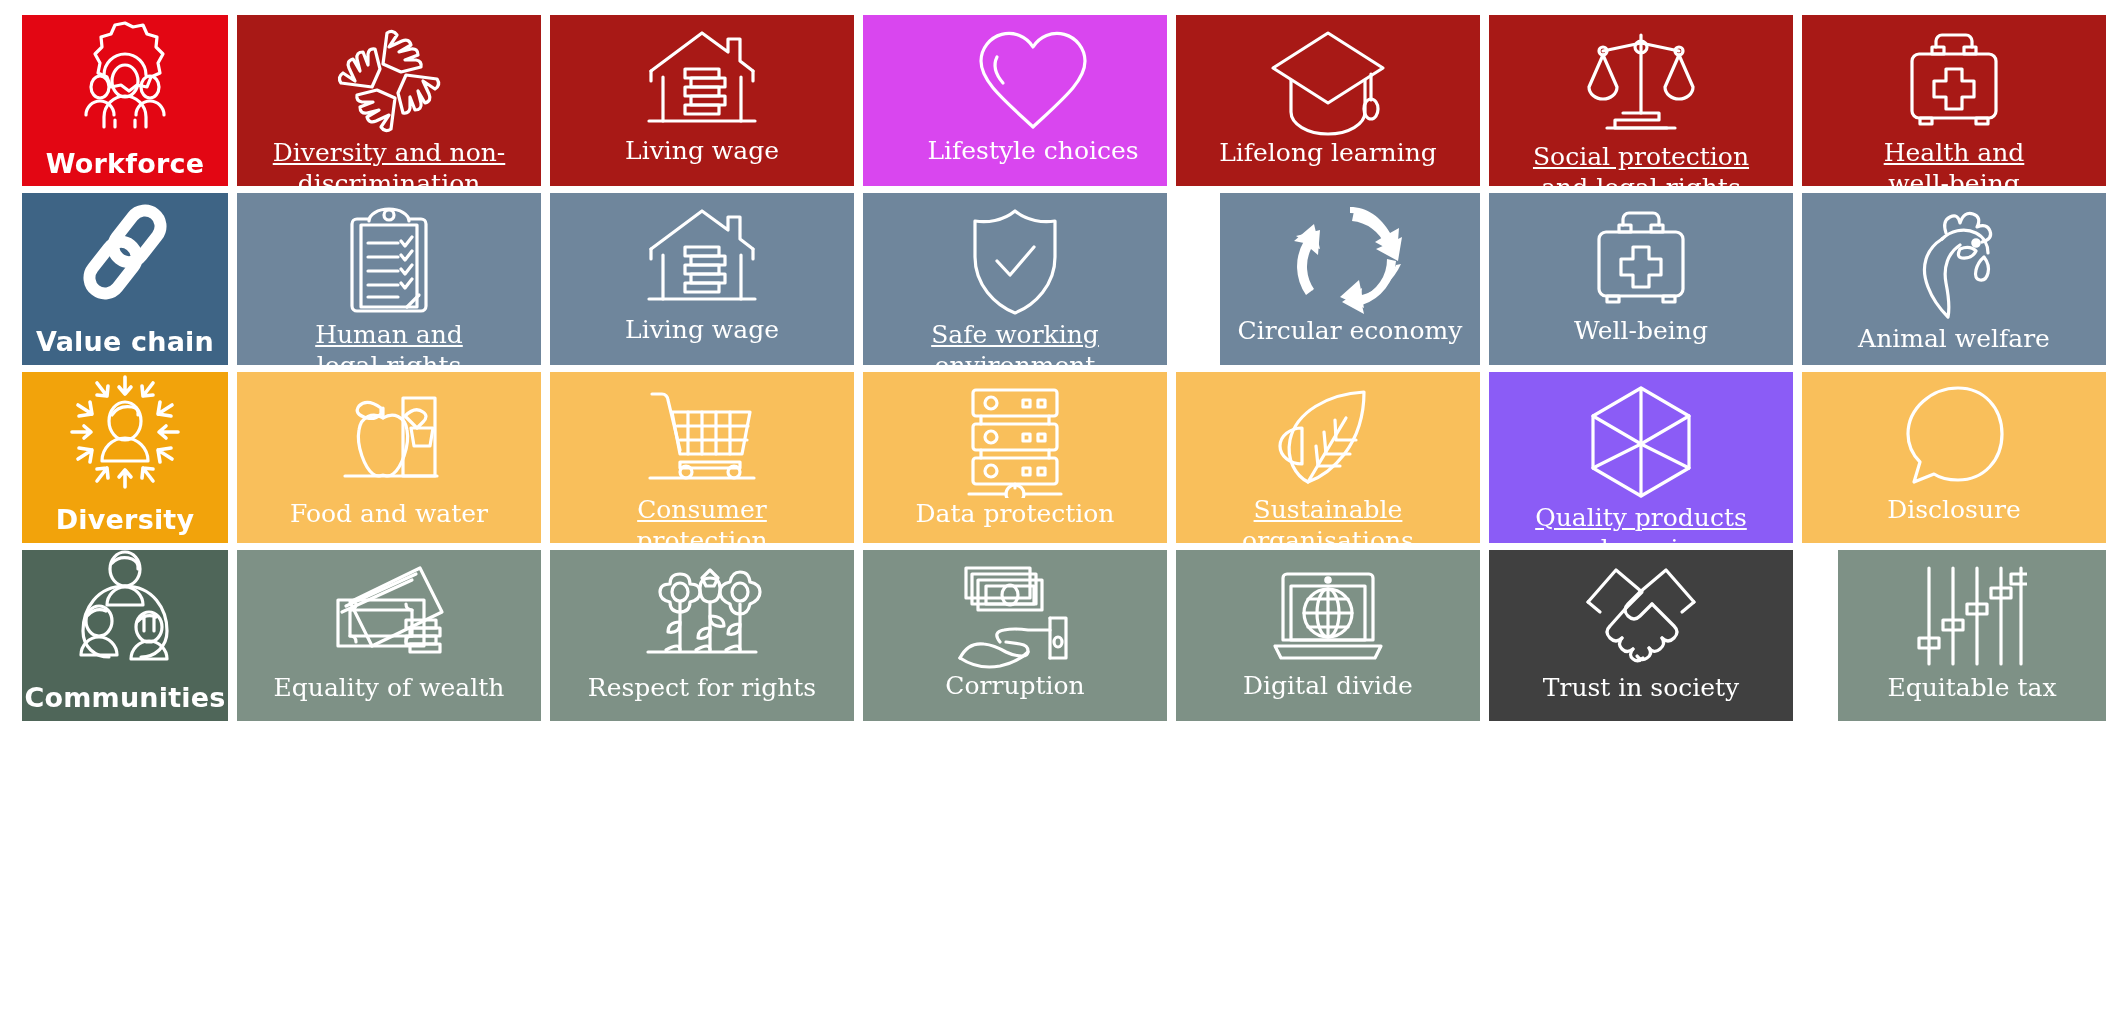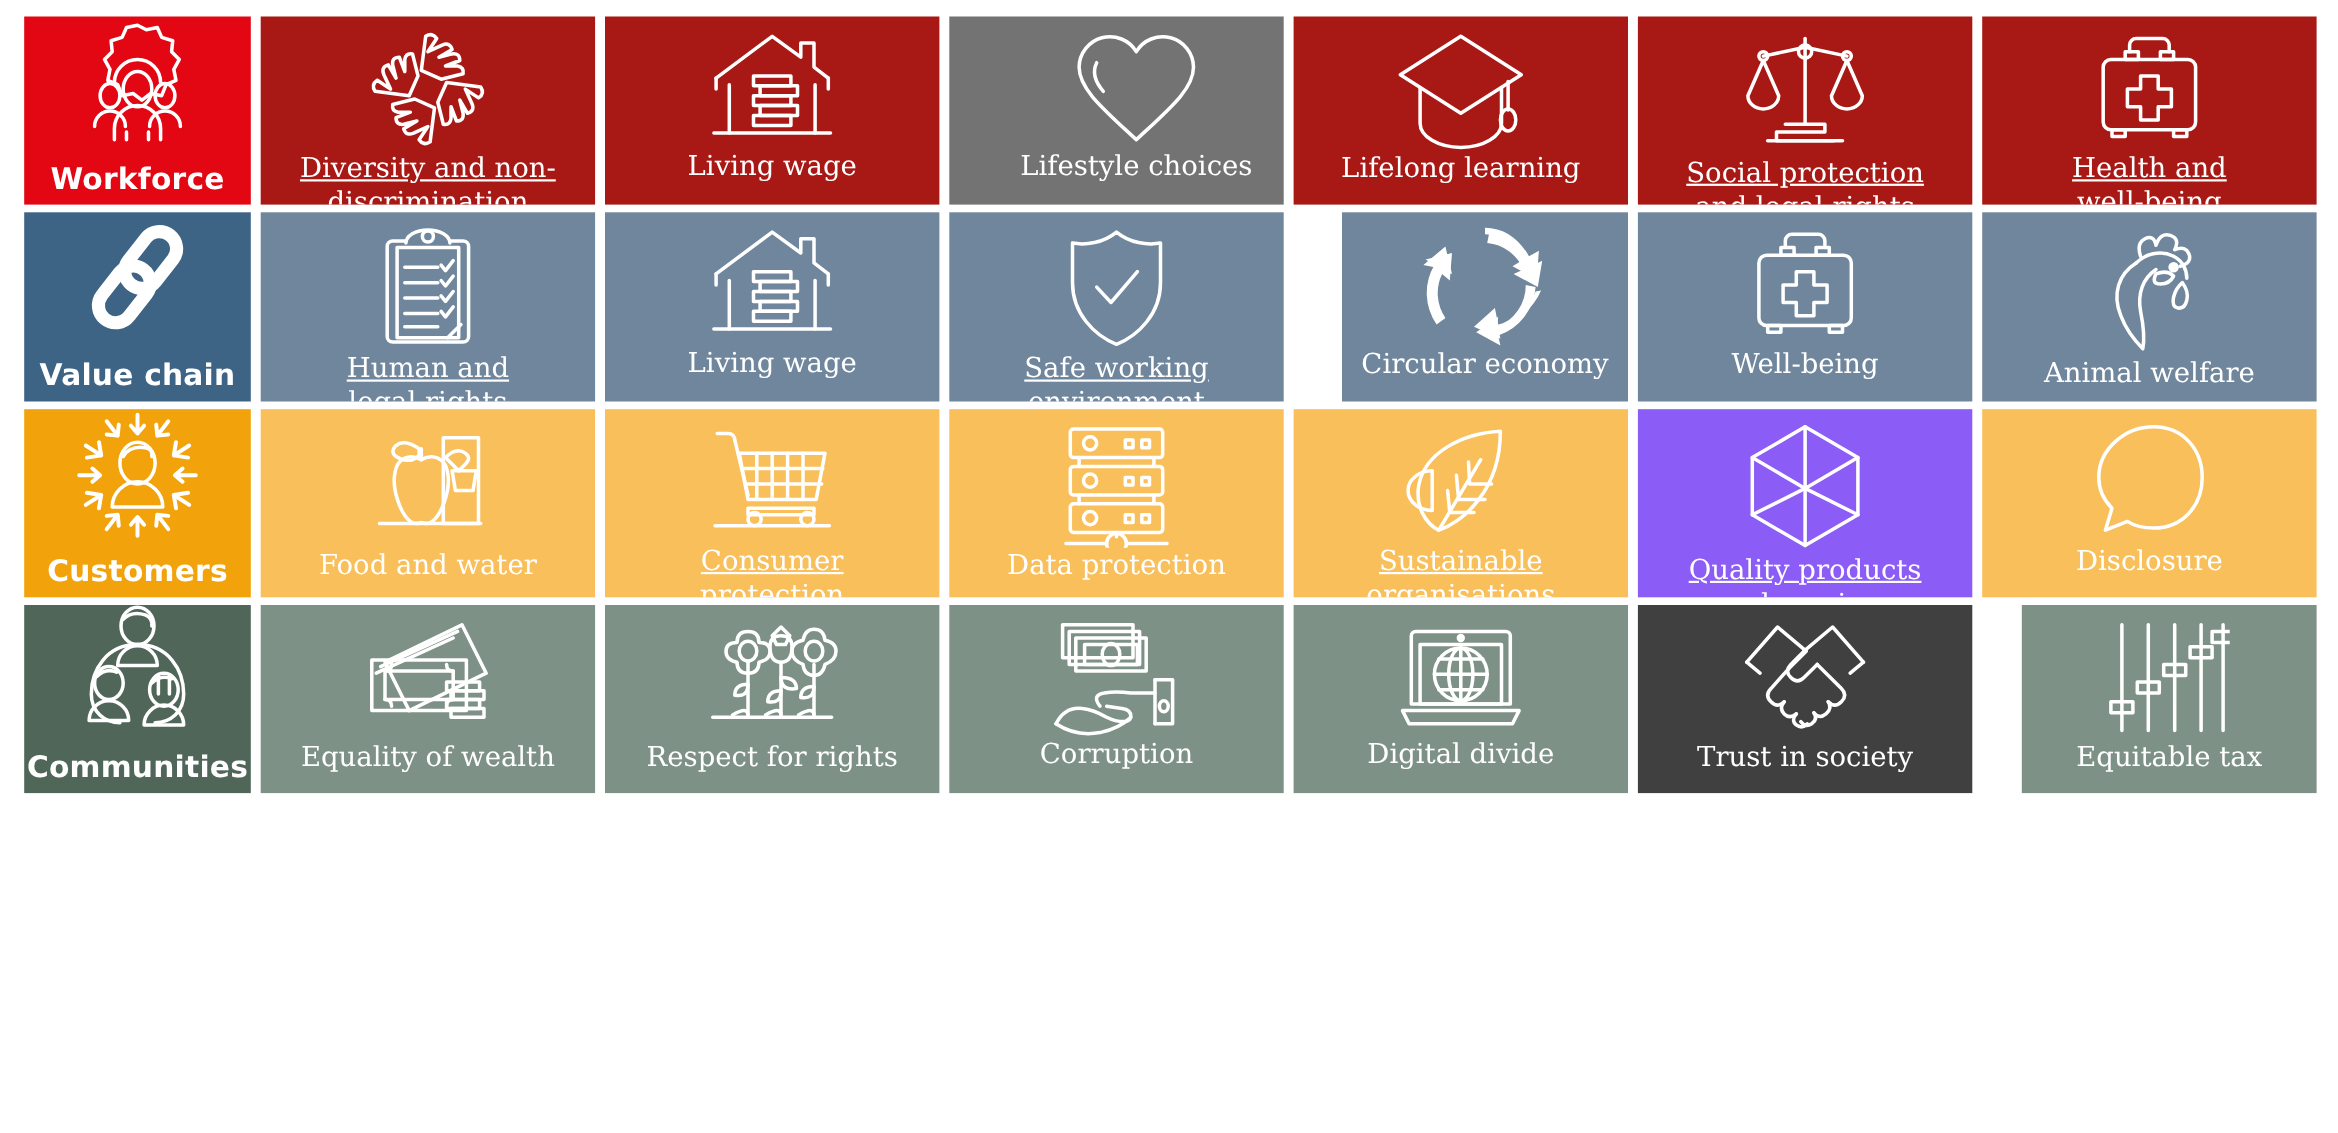--- a/index.html
+++ b/index.html
@@ -118,21 +118,21 @@
    <rect x="42" y="44" width="34" height="9"></rect>
    <rect x="48" y="53" width="34" height="9"></rect>
    <rect x="42" y="62" width="34" height="9"></rect>
    <rect x="48" y="71" width="34" height="9"></rect>
    <rect x="42" y="80" width="34" height="9"></rect>
    </g>
         </svg>
       </span>
       <div class="label">Living wage</div>
     </div>
-    <div class="tile topic" style="background: #737373; padding-left: 36px;">
+    <div class="tile topic" style="background: #d946ef; padding-left: 36px;">
       <span class="icon-wrap">
         <svg class="ico" width="120" height="110" viewBox="0 0 120 110" style="transform: scale(1);">
    <g fill="none" stroke="#fff" stroke-width="3.2" stroke-linecap="round" stroke-linejoin="round">
    <path d="M60 102 C30 74 8 56 8 36 A28 28 0 0 1 60 22 A28 28 0 0 1 112 36 C112 56 90 74 60 102 Z"></path>
    <path d="M24 32 q-6 12 6 26"></path>
    </g>
         </svg>
       </span>
       <div class="label">Lifestyle choices</div>
     </div>
@@ -308,21 +308,21 @@
    <path d="M114 61 h-18 M102 55 l-7 6 7 6"></path>
    <path d="M14 88 l14-9 M15 77 l13 2 -2 12"></path>
    <path d="M108 88 l-14-9 M107 77 l-13 2 2 12"></path>
    <path d="M33 110 l10-13 M33 98 l10-1 1 10"></path>
    <path d="M89 110 l-10-13 M89 98 l-10-1 -1 10"></path>
    <path d="M61 116 v-16 M55 106 l6-7 6 7"></path>
    </g>
    </g>
         </svg>
       </span>
-      <div class="label">Customers</div>
+      <div class="label">Diversity</div>
     </div>
     <div class="tile topic" style="background: rgb(249, 191, 91);">
       <span class="icon-wrap">
         <svg class="ico" width="116" height="116" viewBox="0 0 116 116" style="transform: scale(1);">
    <g fill="none" stroke="#fff" stroke-width="3.2" stroke-linecap="round" stroke-linejoin="round">
    <path d="M52 36 c-10-6-22-2-24 12 -3 16 6 38 14 44 5 4 8 1 10 1 2 0 5 3 10-1 8-6 17-28 14-44 -2-14-14-18-24-12 z"></path>
    <path d="M52 36 v-10"></path>
    <path d="M50 26 q-14-10-22-2 q-6 8 8 12 q8 2 14-4 z"></path>
    <rect x="72" y="16" width="32" height="78"></rect>
    <path d="M74 34 q10-10 18-4 q6 4 0 10 l-6 6 -10-10 z"></path>

